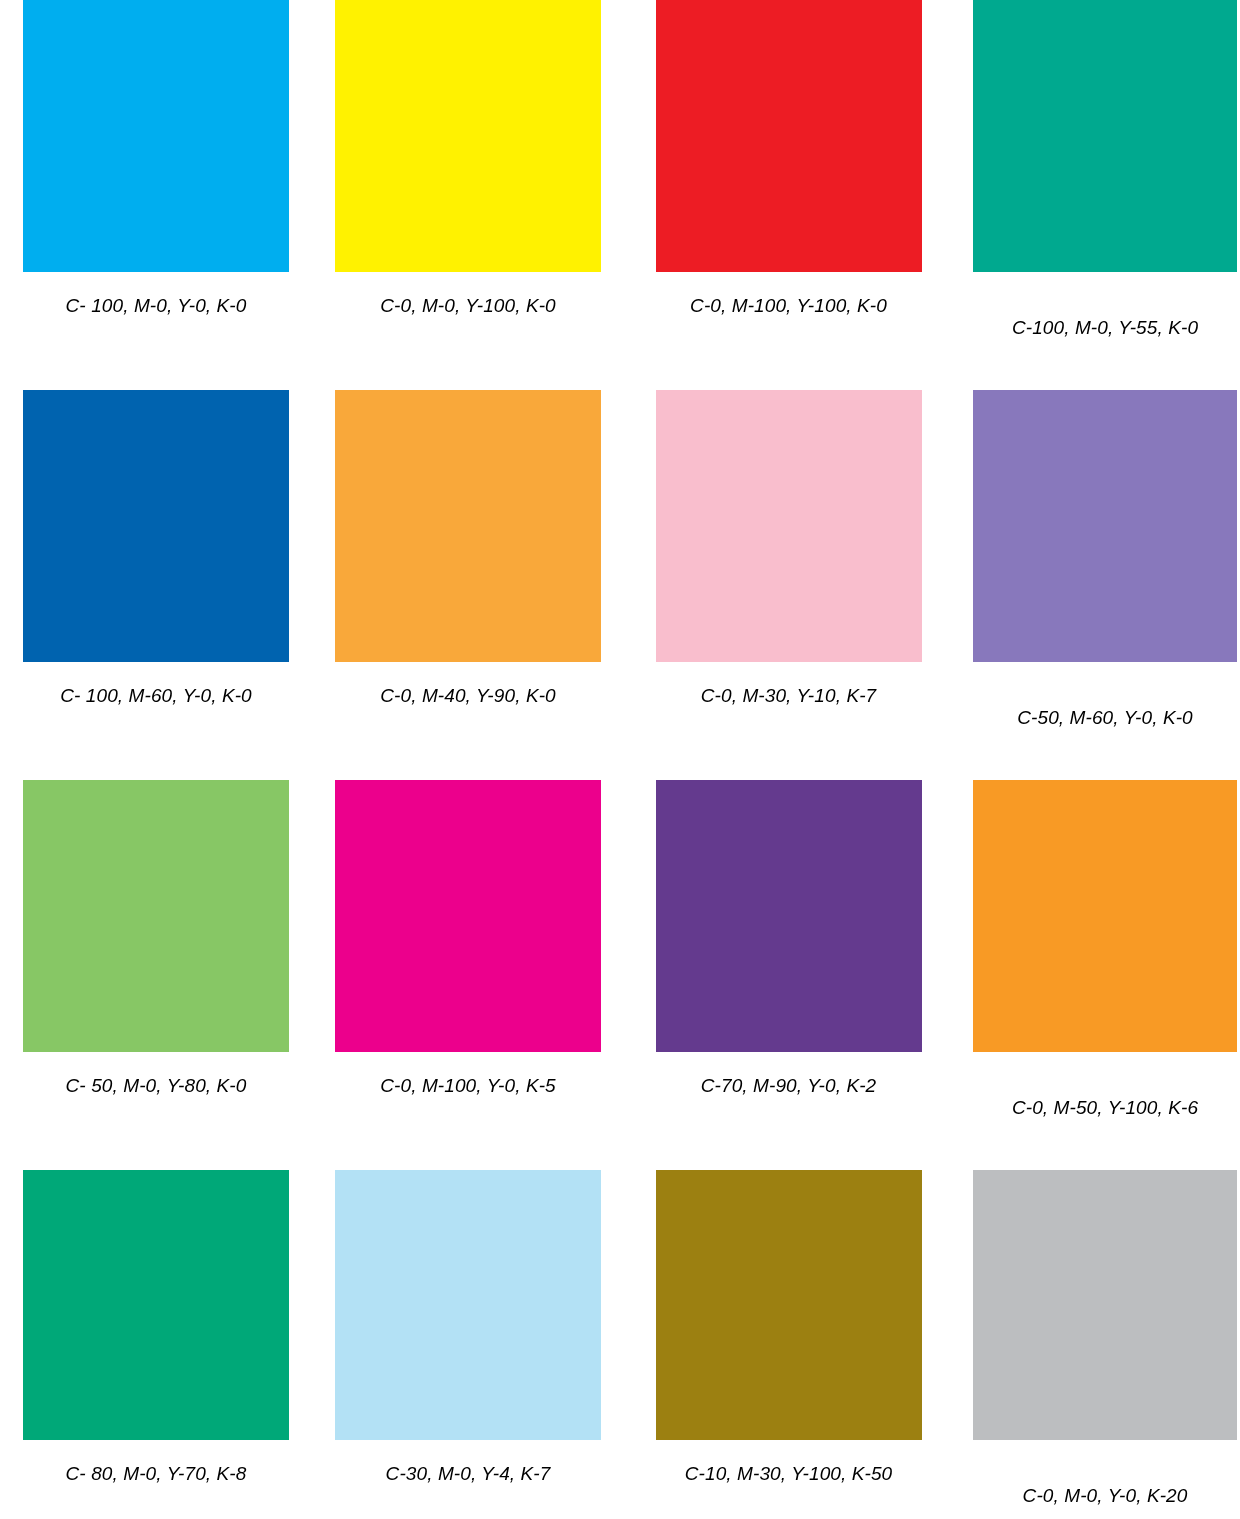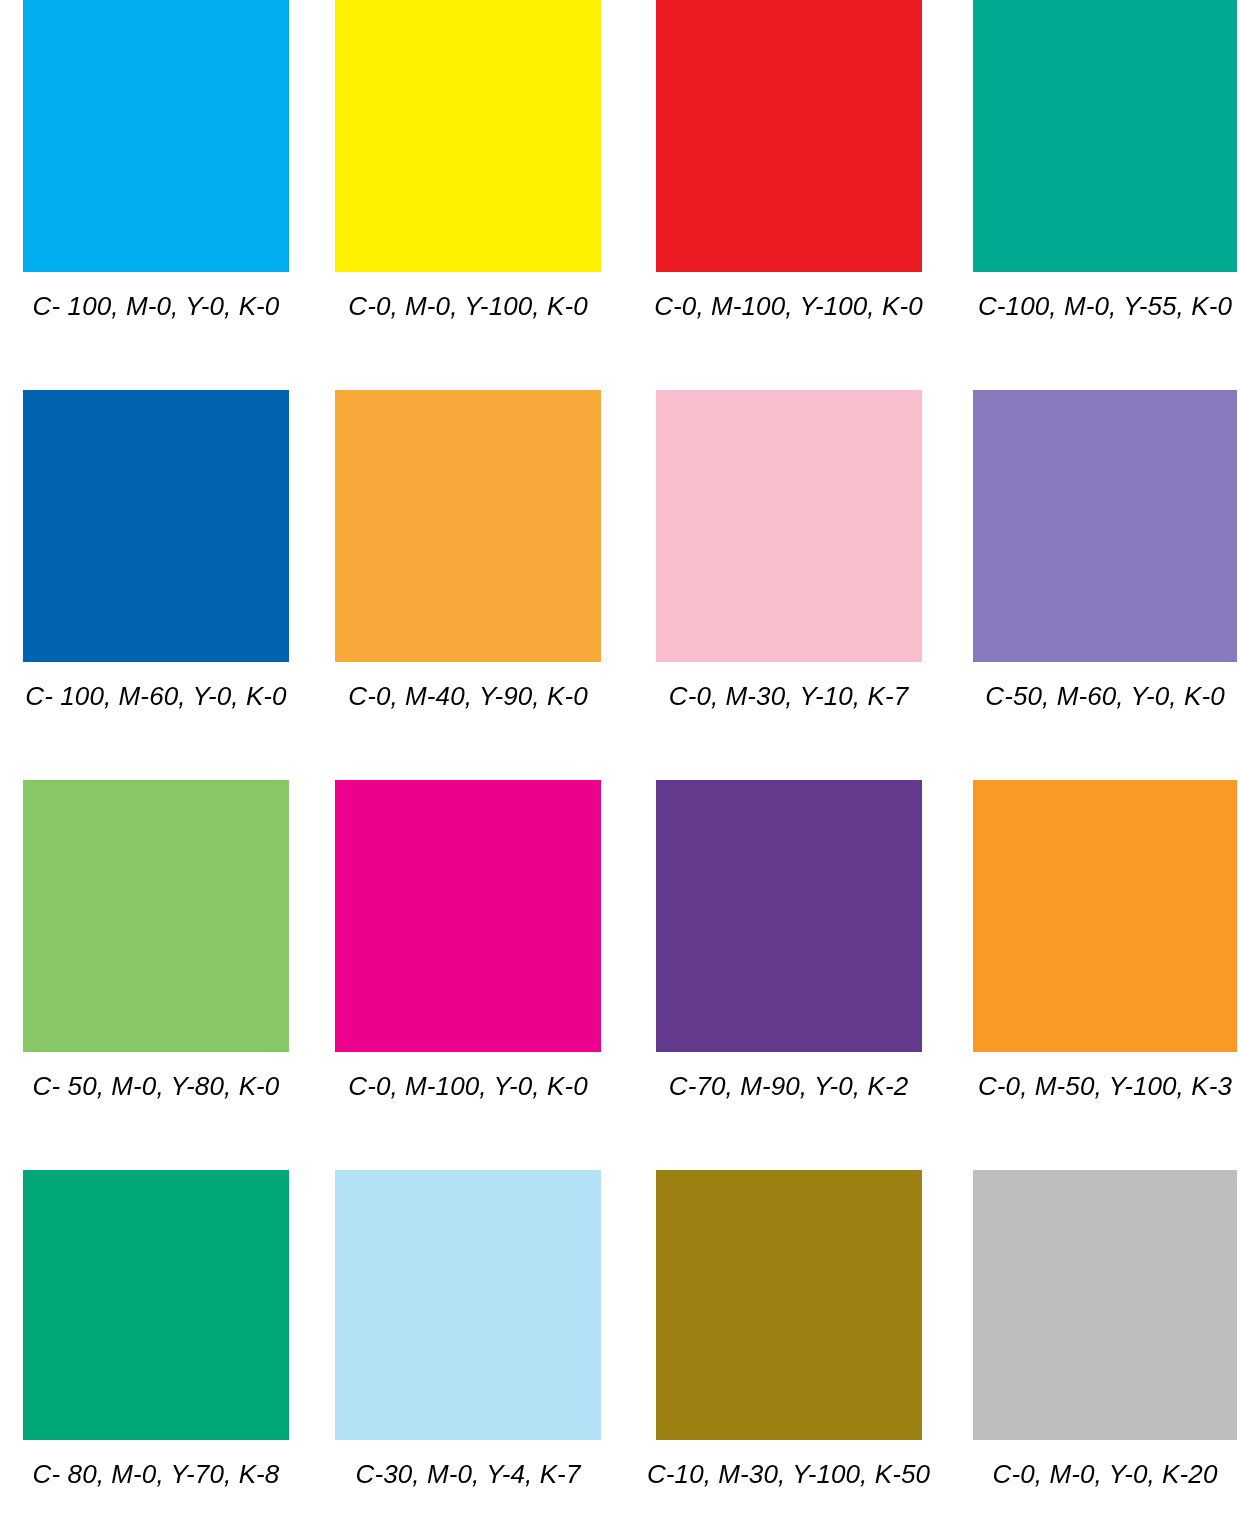--- a/index.html
+++ b/index.html
@@ -37,32 +37,32 @@
   }
   .swatch-chip {
     width: 266px;
     height: 272px;
     display: block;
   }
   .swatch-label {
     margin-top: 21px;
     font-family: "Liberation Sans", sans-serif;
     font-style: italic;
-    font-size: 26px;
+    font-size: 19px;
     line-height: 26px;
     color: #000000;
     white-space: nowrap;
     text-align: center;
     letter-spacing: 0.1px;
   }
   
   .col-0 { padding-left: 2px; }
   .col-1 { padding-left: 6px; }
   .col-2 { padding-left: 27px; }
-  .col-3 { padding-left: 40px; }
+  .col-3 { padding-left: 40px; gap: 22px; }
   .col-3 .swatch-chip { width: 264px; }
   .row-3 .swatch-chip { height: 270px; }
 </style>
 </head>
 <body>
 
 <div id="sheet">
   <div class="swatch-grid">
       <div class="swatch-cell col-0 row-0">
         <div class="swatch-chip" style="background: rgb(0, 174, 239);"></div>
@@ -95,29 +95,29 @@
       <div class="swatch-cell col-3 row-1">
         <div class="swatch-chip" style="background: rgb(136, 120, 188);"></div>
         <div class="swatch-label">C-50, M-60, Y-0, K-0</div>
       </div>
       <div class="swatch-cell col-0 row-2">
         <div class="swatch-chip" style="background: rgb(135, 199, 101);"></div>
         <div class="swatch-label">C- 50, M-0, Y-80, K-0</div>
       </div>
       <div class="swatch-cell col-1 row-2">
         <div class="swatch-chip" style="background: rgb(236, 0, 140);"></div>
-        <div class="swatch-label">C-0, M-100, Y-0, K-0</div>
+        <div class="swatch-label">C-0, M-100, Y-0, K-5</div>
       </div>
       <div class="swatch-cell col-2 row-2">
         <div class="swatch-chip" style="background: rgb(100, 58, 142);"></div>
         <div class="swatch-label">C-70, M-90, Y-0, K-2</div>
       </div>
       <div class="swatch-cell col-3 row-2">
         <div class="swatch-chip" style="background: rgb(248, 154, 37);"></div>
-        <div class="swatch-label">C-0, M-50, Y-100, K-3</div>
+        <div class="swatch-label">C-0, M-50, Y-100, K-6</div>
       </div>
       <div class="swatch-cell col-0 row-3">
         <div class="swatch-chip" style="background: rgb(0, 168, 120);"></div>
         <div class="swatch-label">C- 80, M-0, Y-70, K-8</div>
       </div>
       <div class="swatch-cell col-1 row-3">
         <div class="swatch-chip" style="background: rgb(179, 225, 245);"></div>
         <div class="swatch-label">C-30, M-0, Y-4, K-7</div>
       </div>
       <div class="swatch-cell col-2 row-3">

